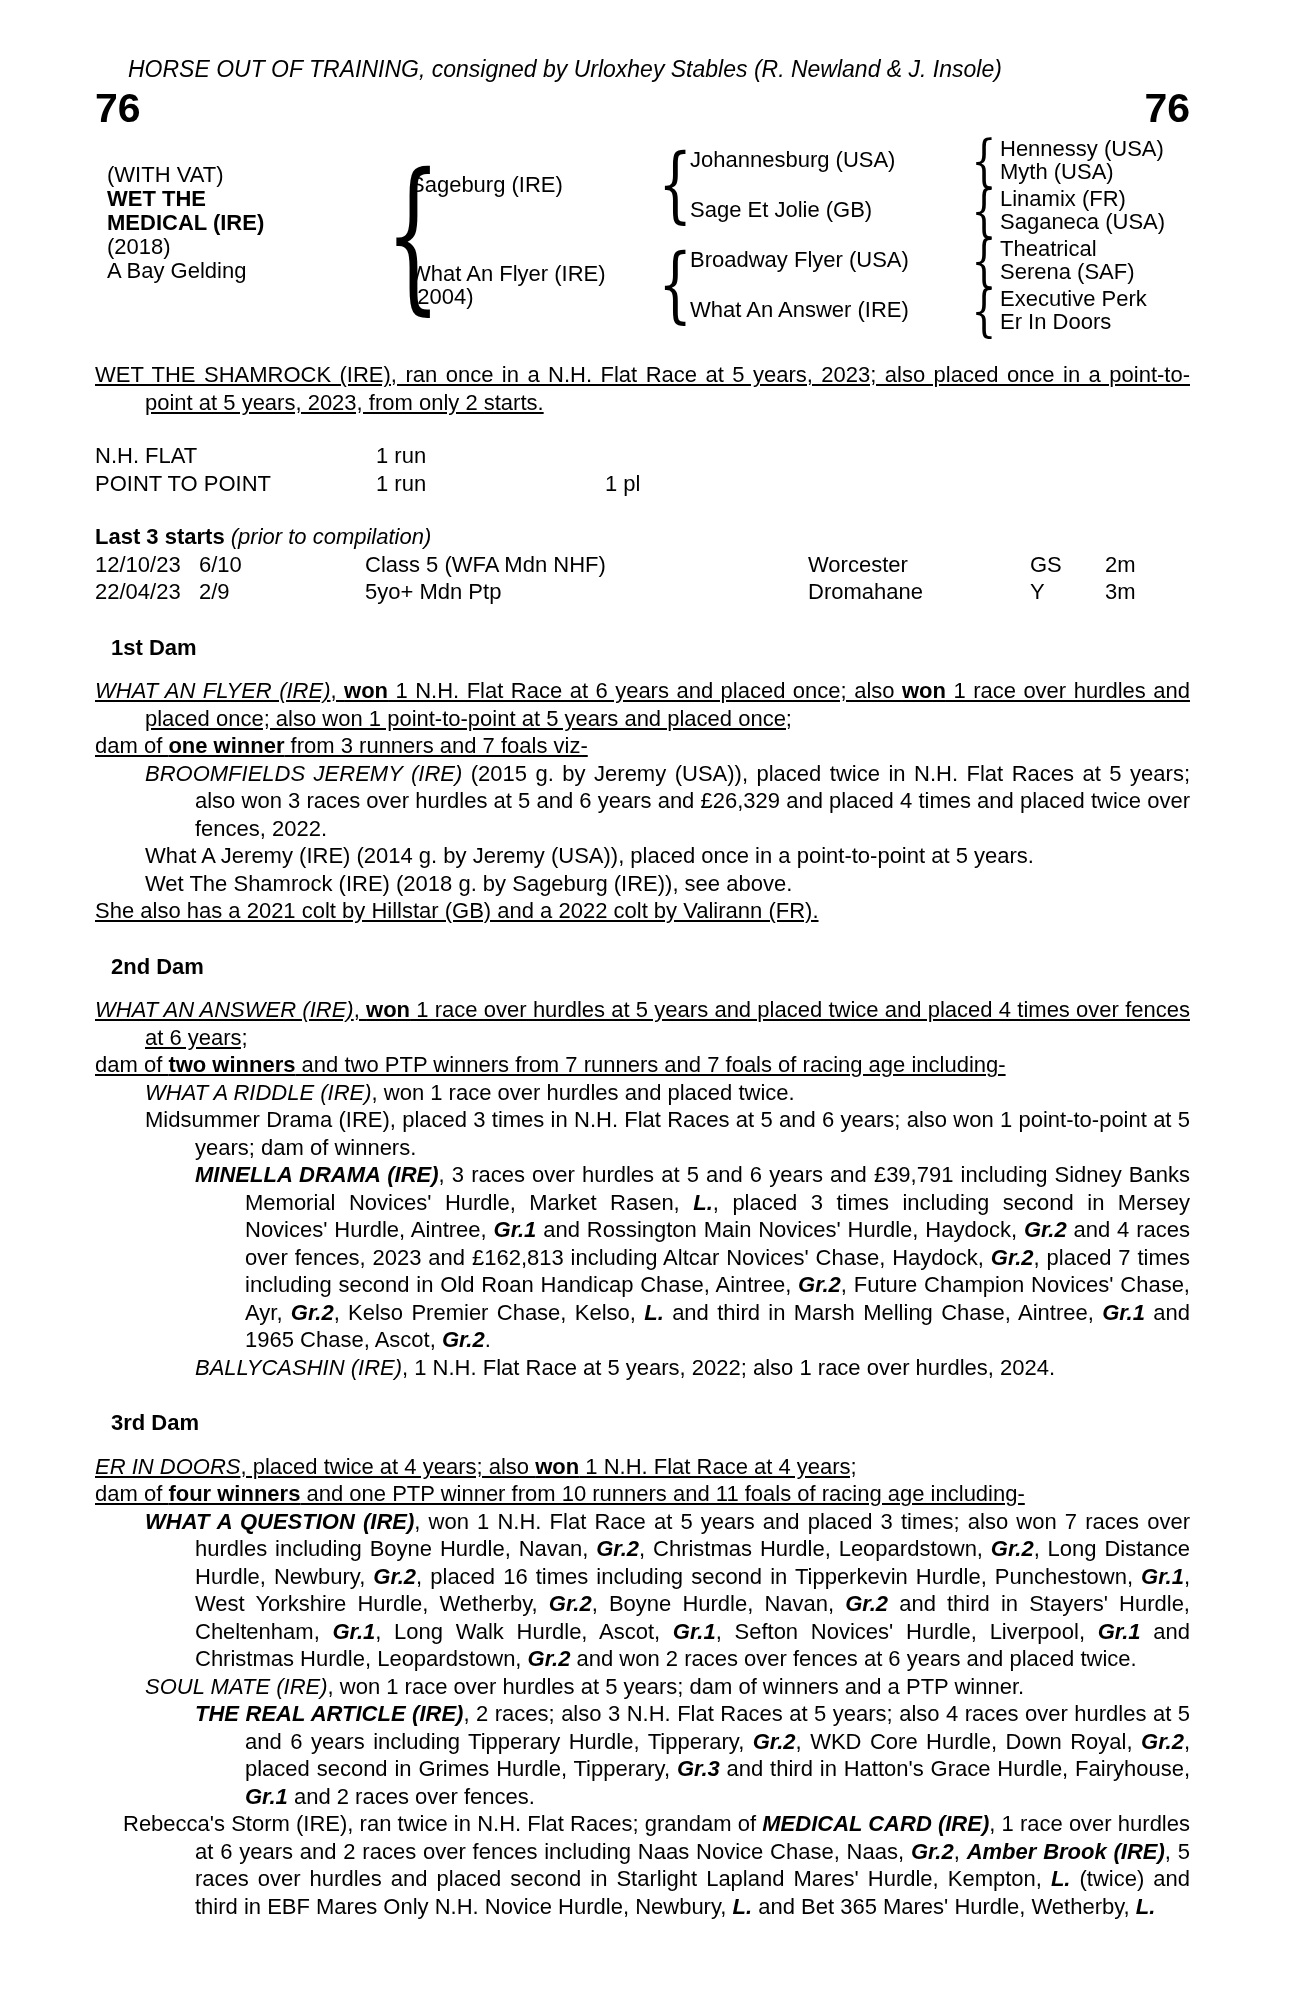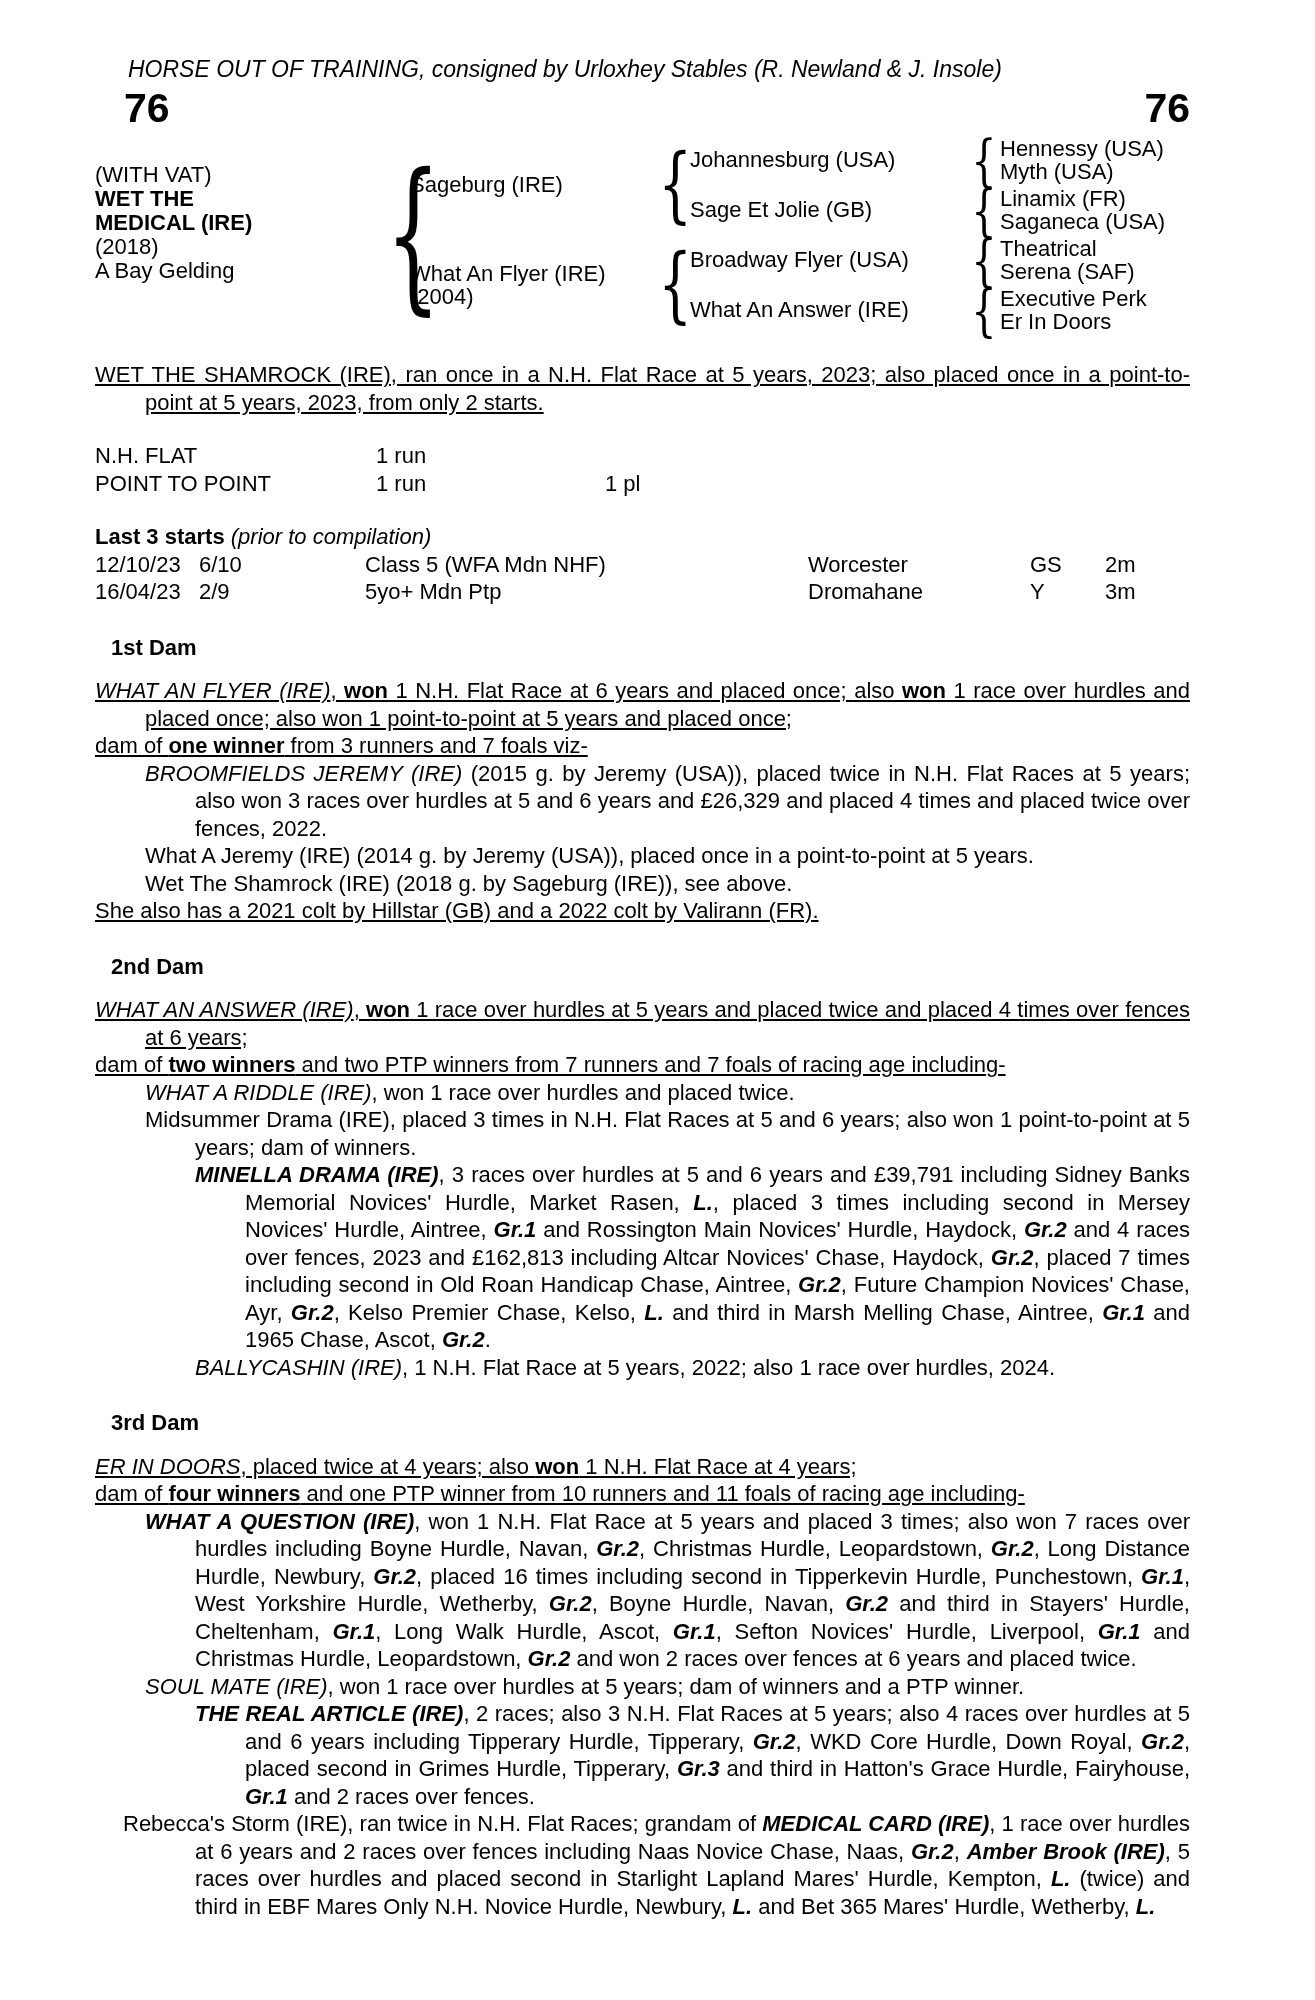--- a/index.html
+++ b/index.html
@@ -4,26 +4,26 @@
 <style>
   html,body { margin:0; padding:0; }
   body {
     width:1315px; min-height:2000px; background:#ffffff; color:#000;
     font-family:"Liberation Sans","DejaVu Sans",sans-serif;
     font-size:22px; -webkit-font-smoothing:antialiased;
   }
   .page { padding:55px 125px 40px 95px; }
 
   .title { font-style:italic; font-size:23px; line-height:28px; margin-left:33px; white-space:nowrap; }
-  .lot-row { display:flex; justify-content:space-between; font-weight:700; font-size:41px; line-height:46px; margin-top:2px;margin-left:29px; }
+  .lot-row { display:flex; justify-content:space-between; font-weight:700; font-size:41px; line-height:46px; margin-top:2px; }
 
   
   .pedigree { position:relative; height:204px; margin-top:6px; }
   .ped-item { position:absolute; line-height:23px; white-space:nowrap; }
-  .subject { position:absolute; left:0; top:26px; line-height:24px; }
+  .subject { position:absolute; left:12px; top:26px; line-height:24px; }
   .subject .name { font-weight:700; width:200px; }
   .brace { position:absolute; font-family:"DejaVu Serif",serif; transform-origin:center; user-select:none; }
 
   
   .para { margin:0; text-align:justify; line-height:27.5px; }
   .l0 { padding-left:50px;  text-indent:-50px;text-decoration:underline; }
   .l1 { padding-left:100px; text-indent:-50px; }
   .l2 { padding-left:150px; text-indent:-50px; }
   .lr { padding-left:100px; text-indent:-72px; }
   .run-b  { font-weight:700; }
@@ -123,21 +123,21 @@
     </div>
     <div class="race-row">
       <span class="race-date">12/10/23</span>
       <span class="race-pos">6/10</span>
       <span class="race-desc">Class 5 (WFA Mdn NHF)</span>
       <span class="race-course">Worcester</span>
       <span class="race-going">GS</span>
       <span class="race-dist">2m</span>
     </div>
     <div class="race-row">
-      <span class="race-date">16/04/23</span>
+      <span class="race-date">22/04/23</span>
       <span class="race-pos">2/9</span>
       <span class="race-desc">5yo+ Mdn Ptp</span>
       <span class="race-course">Dromahane</span>
       <span class="race-going">Y</span>
       <span class="race-dist">3m</span>
     </div>
   </div>
 
   <div class="dam-section">
     <h3 class="dam-heading">1st Dam</h3>

